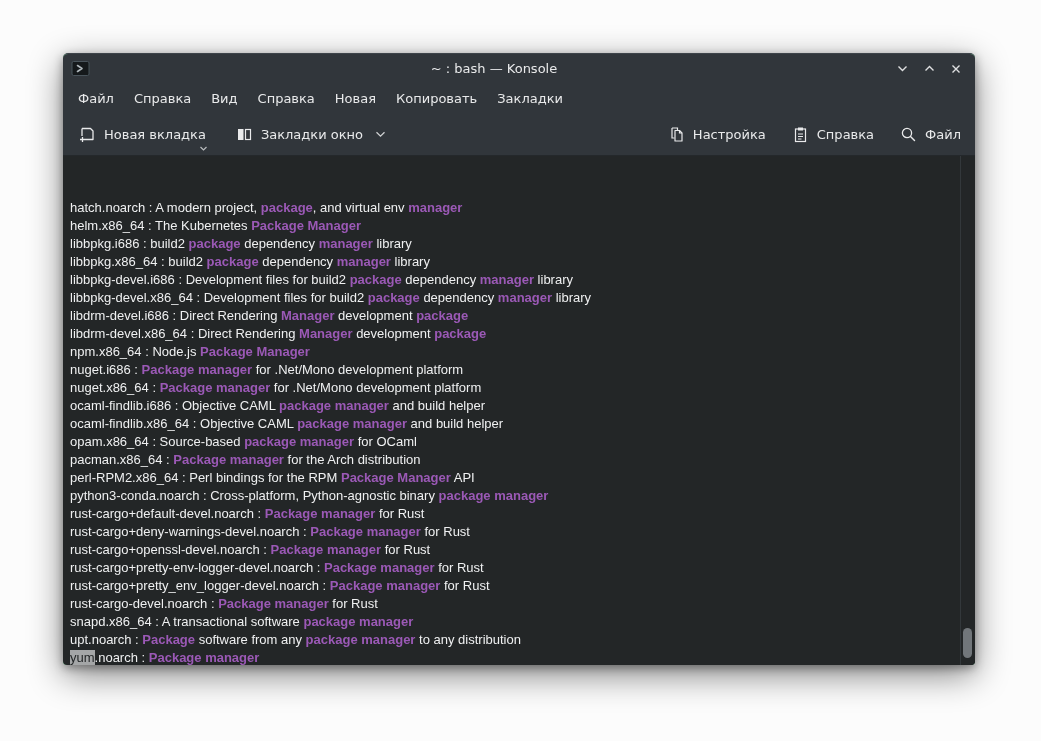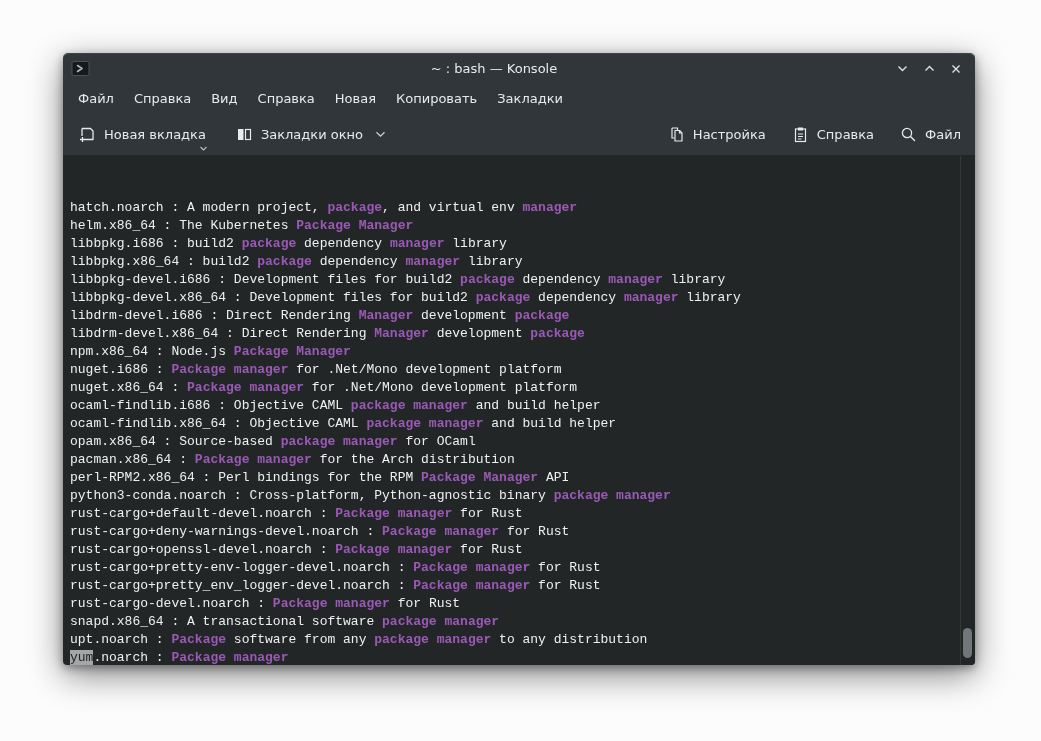--- a/index.html
+++ b/index.html
@@ -48,21 +48,21 @@
   .tb-group.left  > * { margin-right:30px; }
   .tb-group.right > * { margin-left:26px; }
   .tb-btn { display:flex; align-items:center; gap:8px; cursor:pointer; position:relative; }
   .tb-btn svg.ic { display:block; }
   .mini-caret { position:absolute; right:-2px; bottom:-9px; }
   .chev { margin-left:4px; }
   
   .terminal {
     flex:1 1 auto; background:#232627; position:relative;
     padding:7px 20px 0 7px;
-    font-family:Liberation Mono, monospace;
+    font-family:Liberation Sans, sans-serif;
     font-size:13px; line-height:18px; color:#eff0f1;
     white-space:pre; overflow:hidden;
   }
   .tline { height:18px; }
   .hl  { color:#9b59b6; font-weight:bold; }
   .sel { background:#a4a6a7; color:#232627; }
   
   .scrollbar {
     position:absolute; top:0; right:0; bottom:0; width:15px;
     background:#232627; border-left:1px solid #33383b;

